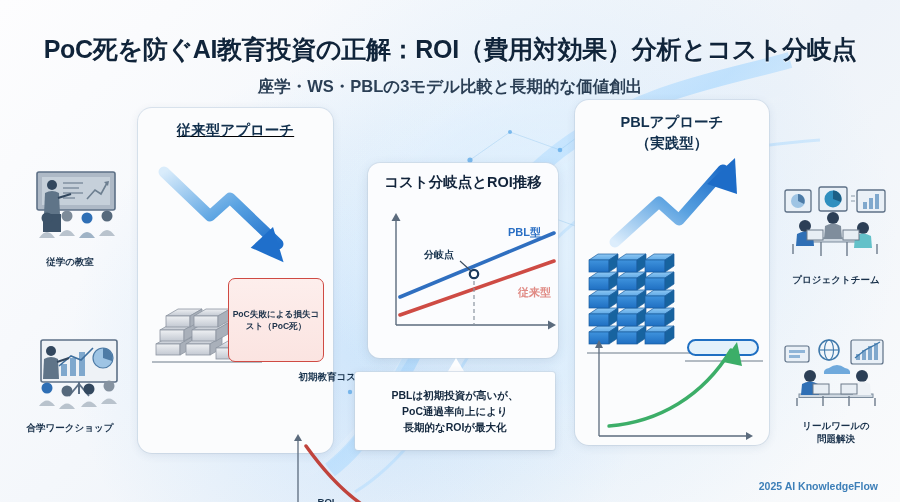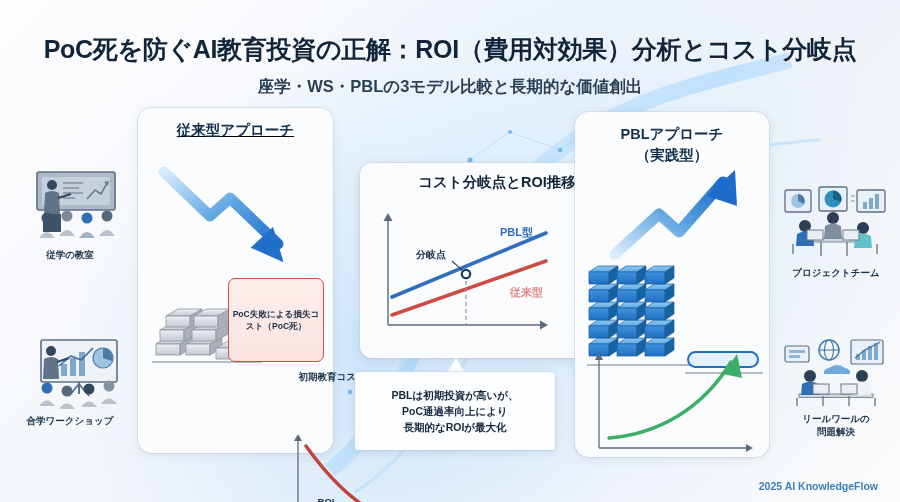--- a/index.html
+++ b/index.html
@@ -27,23 +27,23 @@
   .subtitle{
     margin:0;padding-top:10px;
     font-size:16.5px;font-weight:bold;color:#2b3f55;
   }
   
   .card{
     position:absolute;background:#fbfcfd;border-radius:14px;
     box-shadow:0 2px 10px rgba(40,70,110,.10), 0 0 0 1px rgba(200,215,230,.55);
   }
   #card-left{left:138px;top:108px;width:195px;height:345px;text-decoration:underline;}
-  #card-right{left:575px;top:112px;width:194px;height:345px;}
-  #card-center{left:360px;top:163px;width:190px;height:195px;border-radius:12px;
-    background:#fbfcfe;box-shadow:0 3px 12px rgba(40,70,110,.13),0 0 0 1px rgba(205,218,232,.6);padding-left:42px;}
+  #card-right{left:575px;top:100px;width:194px;height:345px;}
+  #card-center{left:368px;top:163px;width:190px;height:195px;border-radius:12px;
+    background:#fbfcfe;box-shadow:0 3px 12px rgba(40,70,110,.13),0 0 0 1px rgba(205,218,232,.6);}
   .card-title{
     text-align:center;font-size:14.5px;font-weight:bold;color:#12304d;
     line-height:1.45;padding-top:12px;
   }
   .card-title .l2{display:block;}
   .chart-title{
     text-align:center;font-size:14.5px;font-weight:bold;color:#11233a;padding-top:10px;
   }
   
   .lbl{position:absolute;font-size:9.5px;font-weight:bold;color:#16314c;line-height:1.35;text-align:center;}
@@ -66,21 +66,21 @@
     display:flex;align-items:center;justify-content:center;
   }
   .callout span{font-size:10.5px;font-weight:bold;color:#13273d;line-height:1.55;text-align:center;}
   .callout-tail{
     position:absolute;left:447px;top:358px;width:0;height:0;
     border-left:9px solid transparent;border-right:9px solid transparent;
     border-bottom:15px solid #fcfdfe;
   }
   
   .side{position:absolute;width:128px;text-align:center;}
-  .cap{font-size:9.5px;font-weight:bold;color:#18304a;line-height:1.35;margin-top:5px;}
+  .cap{font-size:9.5px;font-weight:bold;color:#18304a;line-height:1.35;margin-top:12px;}
   .footer{
     position:absolute;right:22px;bottom:10px;
     font-size:10.5px;font-weight:bold;color:#3d7fb8;
   }
   svg{display:block;}
 </style>
 </head>
 <body>
 
 <div class="stage">

